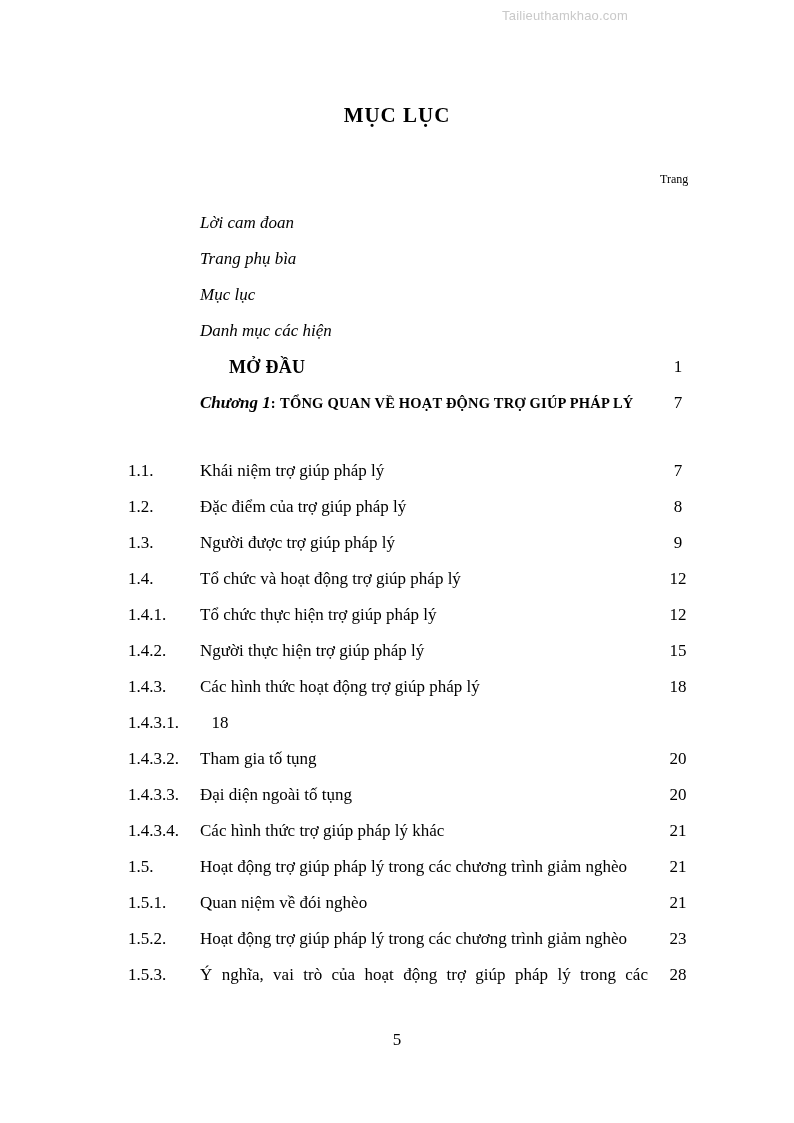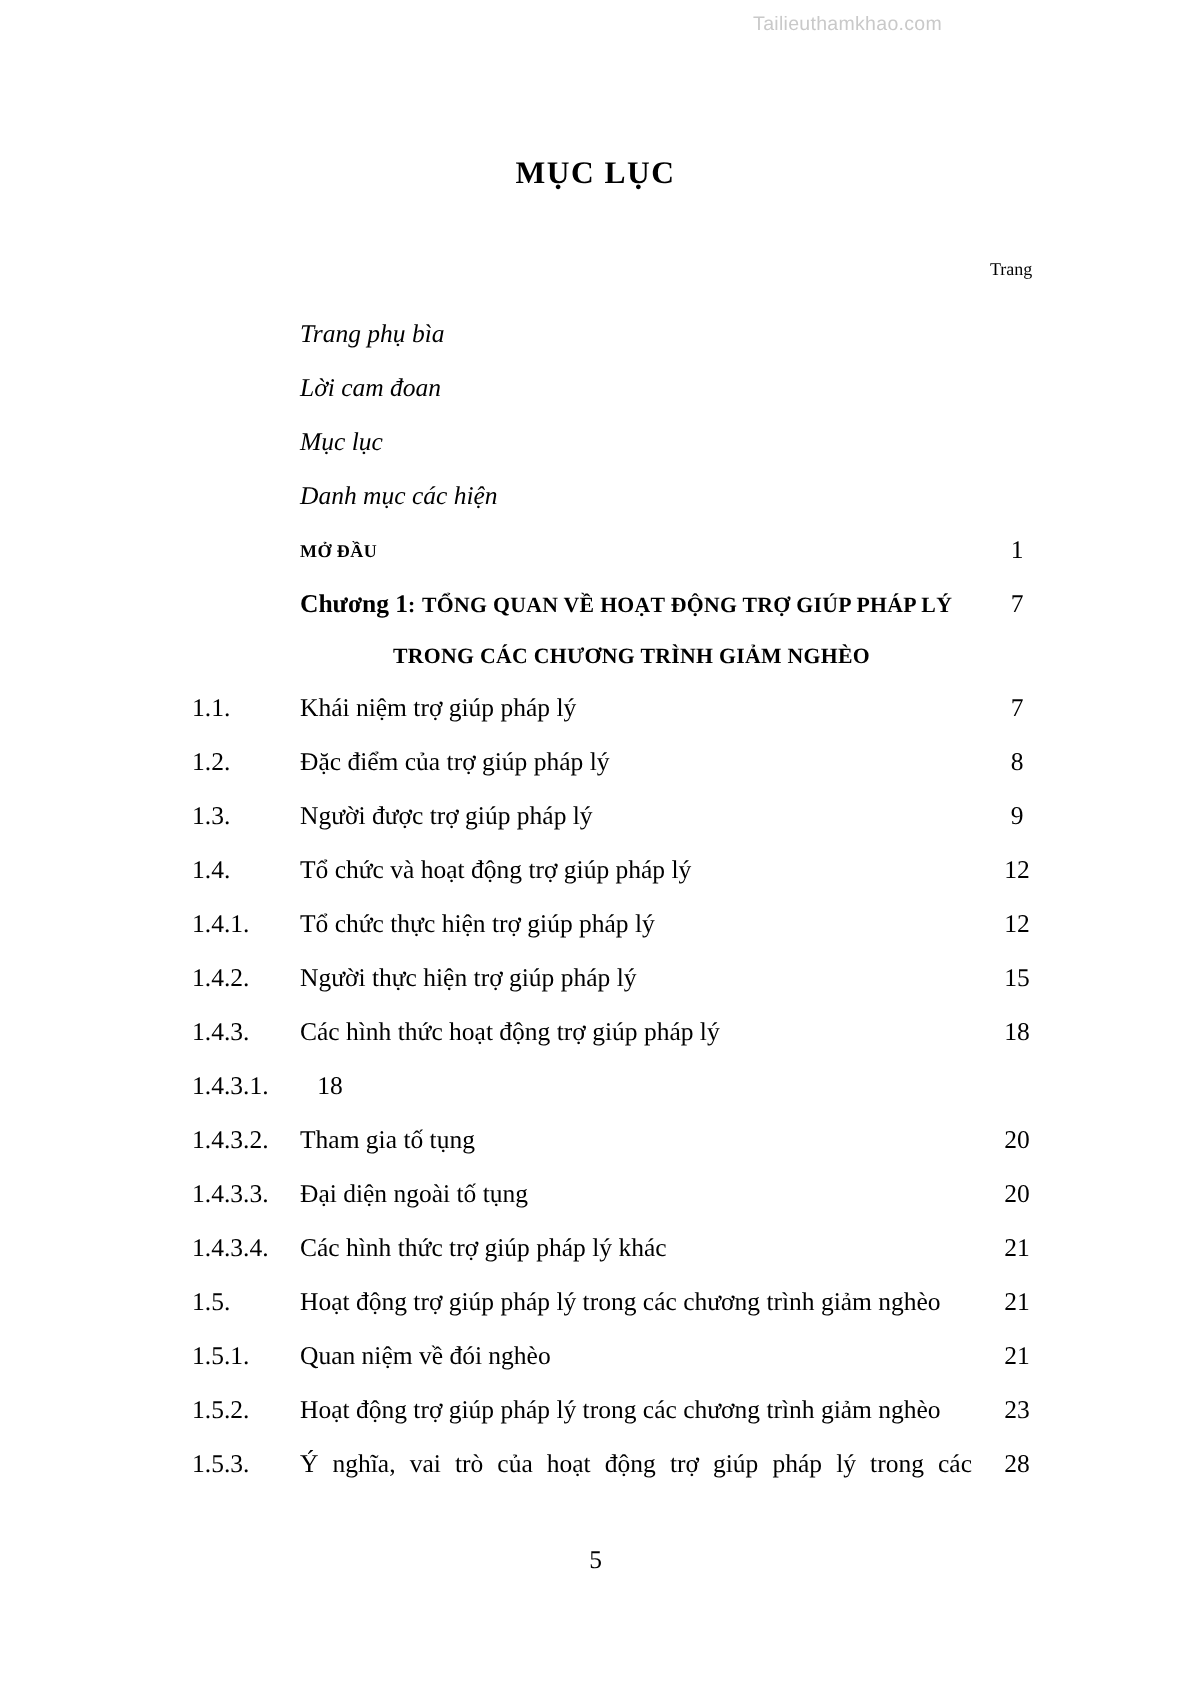--- a/index.html
+++ b/index.html
@@ -83,25 +83,27 @@
     padding-right: 10px;
   }
   .row .pg {
     width: 40px;
     flex: 0 0 40px;
     text-align: center;
   }
 
   .smallcaps-bold {
     font-weight: bold;
-    font-size: 12px;
+    font-size: 18px;
     letter-spacing: 0.3px;
+    margin-left: 29px;
   }
   .chap-label {
     font-weight: bold;
+    font-style: italic;
     font-size: 17px;
   }
   .chap-rest {
     font-weight: bold;
     font-size: 14.5px;
     letter-spacing: 0.2px;
   }
   .chap-row2 {
     display: flex;
     min-height: 32px;
@@ -133,40 +135,39 @@
 <div class="page">
 
   <div class="watermark">Tailieuthamkhao.com</div>
 
   <div class="doc-title">MỤC LỤC</div>
 
   <div class="trang-label">Trang</div>
 
   <div class="content">
 
+    <div class="front-item">Lời cam đoan</div>
     <div class="front-item">Trang phụ bìa</div>
-    <div class="front-item">Lời cam đoan</div>
     <div class="front-item">Mục lục</div>
     <div class="front-item">Danh mục các hiện</div>
 
     <div class="row">
       <div class="num"></div>
       <div class="txt smallcaps-bold">MỞ ĐẦU</div>
       <div class="pg">1</div>
     </div>
 
     <div class="row">
       <div class="num"></div>
       <div class="txt"><span class="chap-label">Chương 1</span><span class="chap-rest">:</span> <span class="chap-rest">TỔNG QUAN VỀ HOẠT ĐỘNG TRỢ GIÚP PHÁP LÝ</span></div>
       <div class="pg">7</div>
     </div>
 
     <div class="chap-row2">
       <div class="num"></div>
-      <div class="txt chap-rest">TRONG CÁC CHƯƠNG TRÌNH GIẢM NGHÈO</div>
       <div class="pg"></div>
     </div>
 
     <div class="row">
       <div class="num">1.1.</div>
       <div class="txt">Khái niệm trợ giúp pháp lý</div>
       <div class="pg">7</div>
     </div>
     <div class="row">
       <div class="num">1.2.</div>

